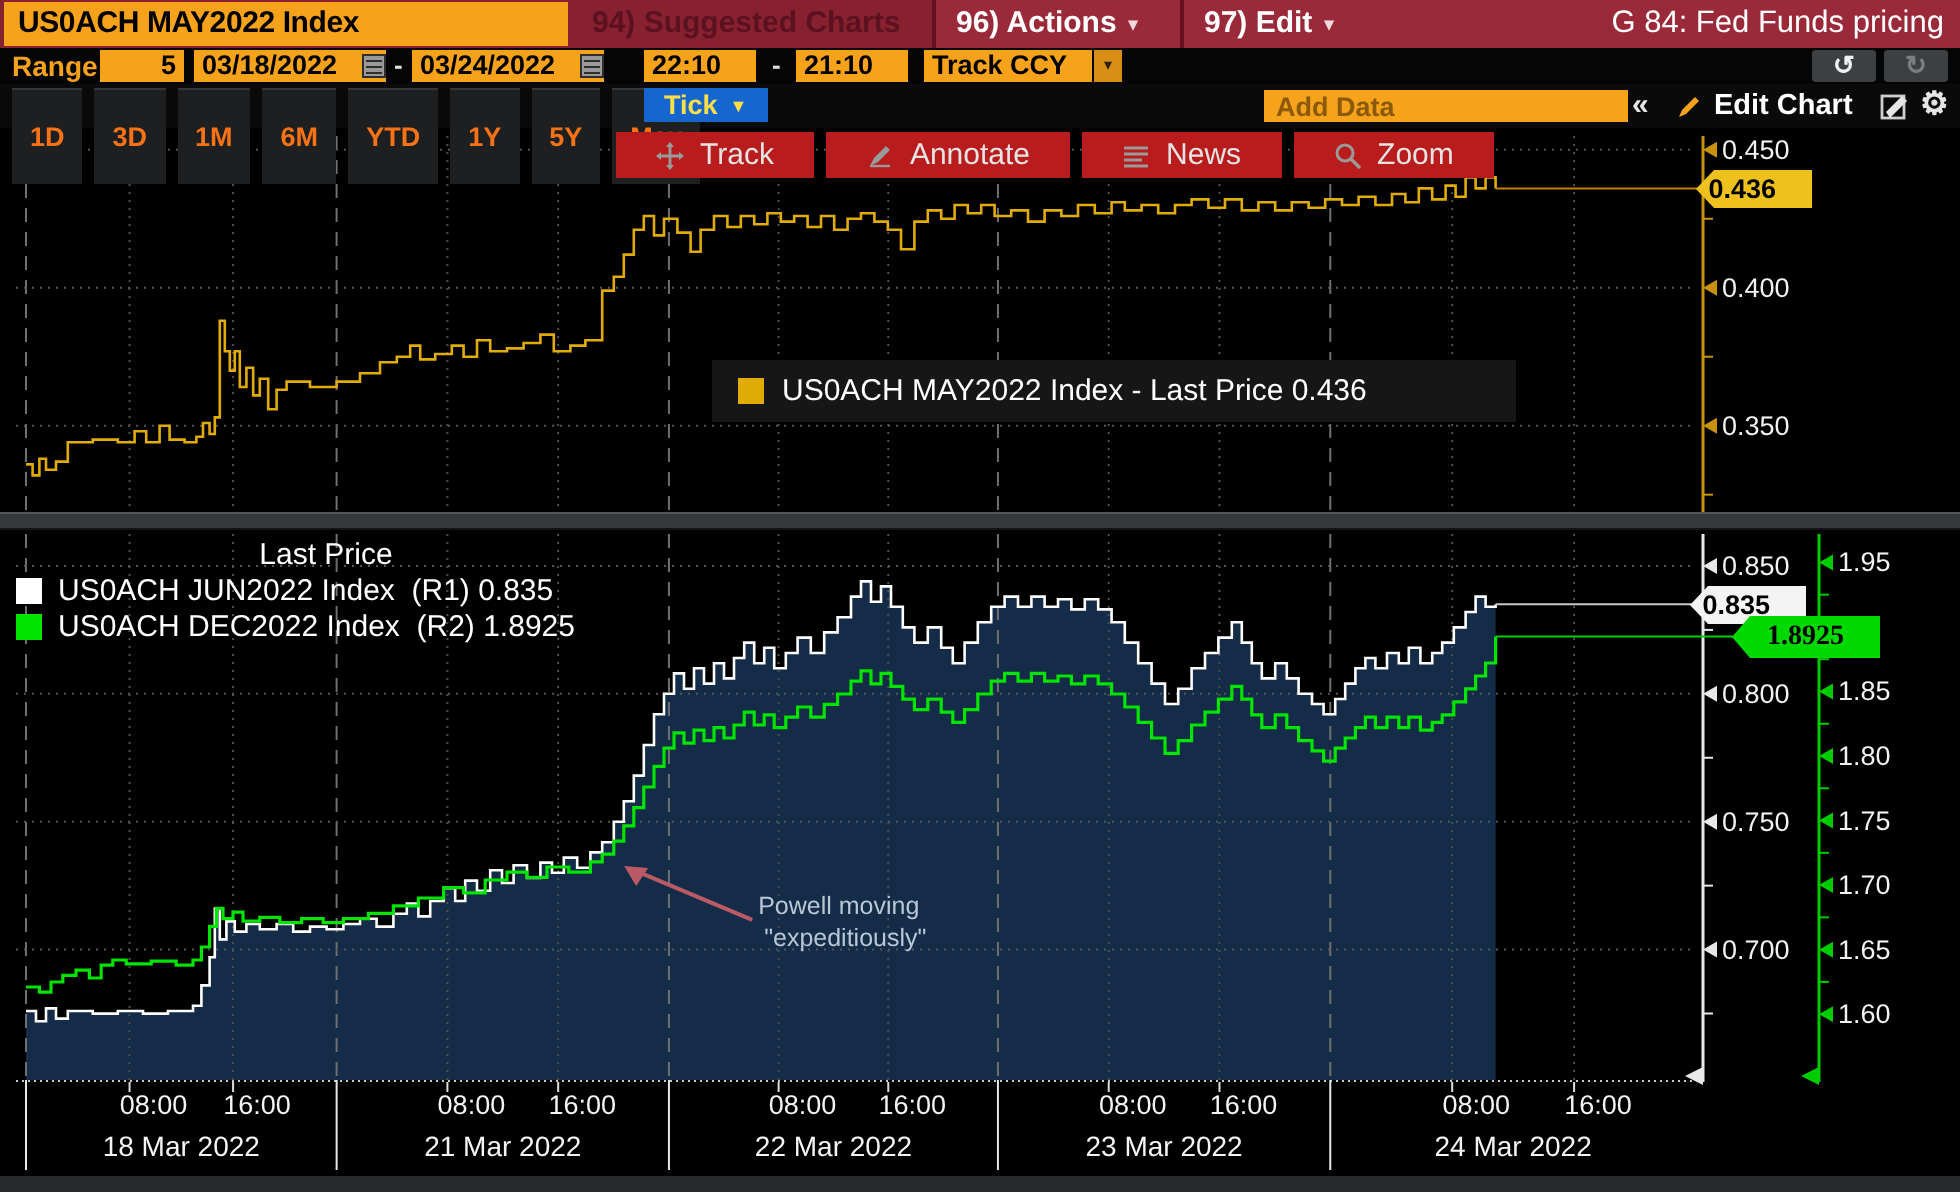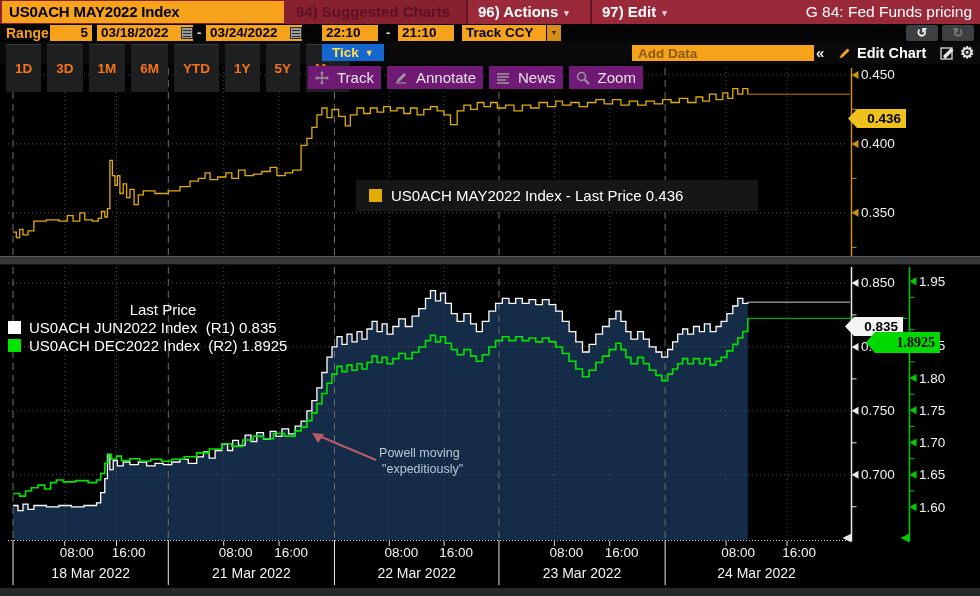--- a/index.html
+++ b/index.html
@@ -40,31 +40,31 @@
   .tickbtn .caret{font-size:9px;margin-left:6px;vertical-align:1px;}
   .adddata{position:absolute;left:632px;top:3px;width:176px;height:16px;background:#f6a21b;border:none;
       font-family:"Liberation Sans",sans-serif;font-size:13.5px;font-weight:700;color:#8a5a0a;padding:0 0 0 6px;outline:none;}
   .adddata::placeholder{color:#8a5a0a;opacity:1;}
   .r3icon{position:absolute;top:2px;color:#e6e6e6;font-size:15px;font-weight:700;line-height:18px;}
   .editchart{position:absolute;left:838px;top:2px;display:flex;align-items:center;gap:6px;color:#fff;
       font-size:14.5px;font-weight:700;line-height:18px;}
   
   #chartsvg{position:absolute;left:0;top:0;}
   .cht-toolbar{position:absolute;left:308px;top:66px;display:flex;gap:6px;}
-  .tbtn{display:flex;align-items:center;gap:8px;background:#701a75;color:#e4e4e4;font-size:15px;
-      padding:3px 7px;white-space:nowrap;}
+  .tbtn{display:flex;align-items:center;gap:8px;background:#b91c1c;color:#e4e4e4;font-size:15px;
+      padding:3px 20px;white-space:nowrap;}
   .legend-top{position:absolute;left:356px;top:180px;width:402px;height:31px;background:#161616;
       display:flex;align-items:center;padding-left:13px;box-sizing:border-box;gap:9px;color:#fff;font-size:15px;}
   .swatch{width:13px;height:13px;flex:0 0 auto;}
-  .legend-bot{position:absolute;left:8px;top:269px;color:#fff;font-size:15px;margin-top:32px;}
+  .legend-bot{position:absolute;left:8px;top:269px;color:#fff;font-size:15px;}
   .legend-bot .ltitle{width:310px;text-align:center;height:17px;line-height:17px;}
   .lrow{display:flex;align-items:center;gap:8px;height:18px;white-space:pre;text-align:right;}
   .tag{position:absolute;color:#000;font-weight:700;font-size:13.5px;display:flex;align-items:center;
-      justify-content:flex-end;padding-right:5px;box-sizing:border-box;
-      clip-path:polygon(9px 0,100% 0,100% 100%,9px 100%,0 50%);margin-top:24px;}
+      justify-content:flex-end;padding-right:18px;box-sizing:border-box;
+      clip-path:polygon(9px 0,100% 0,100% 100%,9px 100%,0 50%);}
   .divider{position:absolute;left:0;top:256px;width:980px;height:9px;background:#36393c;
       border-top:1px solid #55595c;border-bottom:1px solid #141414;box-sizing:border-box;}
   .bottomstrip{position:absolute;left:0;top:588px;width:980px;height:8px;background:#26292a;}
 </style>
 </head>
 <body>
 
 <svg id="chartsvg" width="980" height="596">
     <path d="M13.0 540L13.0 505.5H18.0V510.6H23.0V504.2H28.0V509.3H33.9V505.5H46.4V506.8H58.9V505.5H71.5V506.8H84.0V505.5H96.5V502.9H100.7V492.7H104.8V478.6H107.4V454.3H109.9V469.7H113.2V460.7H117.4V465.8H123.2V462.0H129.9V464.6H138.3V462.0H146.6V465.8H155.0V463.3H163.3V464.6H171.7V462.0H180.0V459.4H188.3V463.3H196.7V456.9H203.4V451.8H209.2V458.2H215.1V450.5H221.8V444.1H227.6V450.5H232.6V440.3H238.5V445.4H245.1V435.1H251.0V441.5H256.8V432.6H263.5V439.0H270.2V431.3H276.0V436.4H281.9V428.8H288.6V433.9H295.2V426.2H301.1V421.1H306.9V410.9H311.9V400.6H316.9V387.8H321.9V372.5H327.0V357.1H332.0V346.9H337.0V336.7H342.0V344.4H347.0V334.1H352.0V341.8H357.0V331.6H362.0V339.2H367.0V329.0H372.1V321.3H377.1V331.6H382.1V323.9H387.1V334.1H392.9V326.5H398.8V318.8H405.4V326.5H412.1V316.2H418.8V308.6H425.5V298.3H430.5V290.7H435.5V300.9H440.5V293.2H445.5V303.4H451.4V313.7H457.2V321.3H463.9V313.7H470.6V323.9H476.4V331.6H482.3V321.3H488.9V311.1H495.6V303.4H502.3V298.3H509.0V303.4H515.7V298.3H522.3V303.4H529.0V299.6H535.7V304.7H542.4V299.6H549.1V304.7H555.8V311.1H562.4V321.3H569.1V331.6H575.8V341.8H582.5V352.0H589.1V344.4H595.8V334.1H602.5V326.5H609.2V318.8H615.9V311.1H620.9V321.3H625.9V331.6H630.9V339.2H637.6V331.6H643.4V339.2H649.3V346.9H656.0V352.0H661.8V357.1H667.6V349.5H672.6V341.8H677.7V334.1H682.7V329.0H687.7V334.1H693.5V326.5H699.4V331.6H704.4V323.9H710.2V331.6H716.1V326.5H721.1V321.3H726.9V313.7H732.8V306.0H737.8V298.3H742.8V303.4H747.8V302.2L747.8 540Z" fill="#142c48"></path>
     <g>

